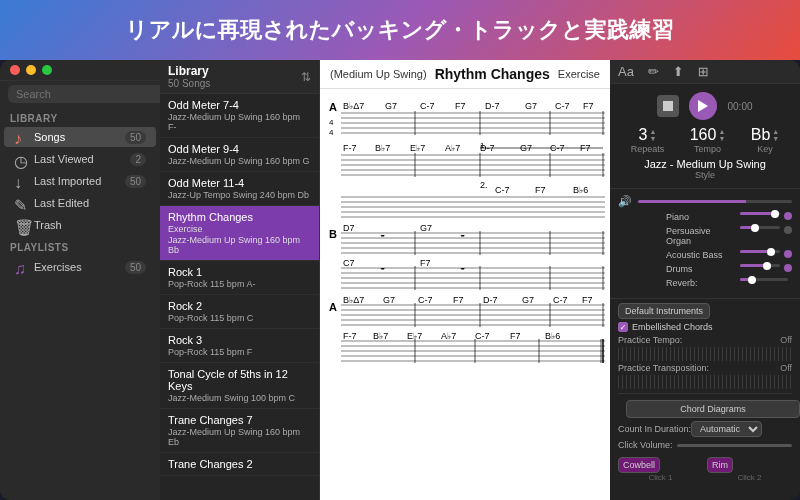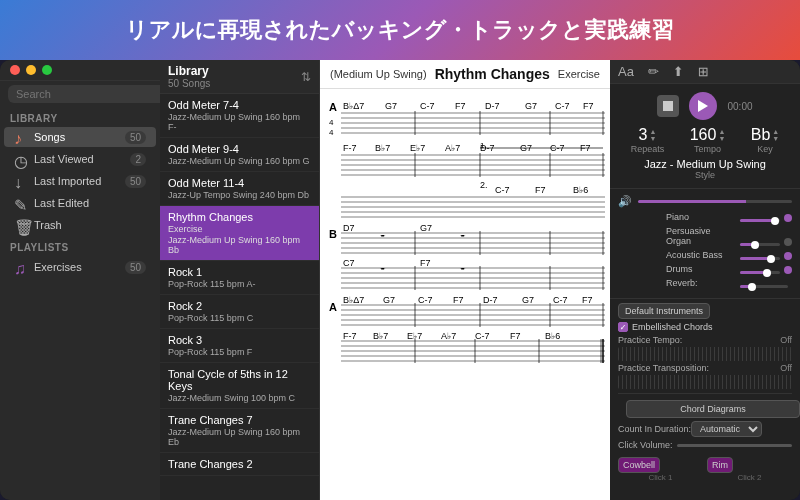--- a/index.html
+++ b/index.html
@@ -287,21 +287,21 @@
     }
 
     
     #mixer-section {
       padding: 6px 8px;
       border-bottom: 1px solid #333;
     }
 
     .mixer-row {
       display: flex;
-      align-items: flex-end;
+      align-items: flex-start;
       margin-bottom: 4px;
       padding-left: 48px;
     }
     .mixer-label {
       color: #bbb;
       font-size: 9px;
       width: 70px;
       flex-shrink: 0;
     }
     .mixer-slider {

